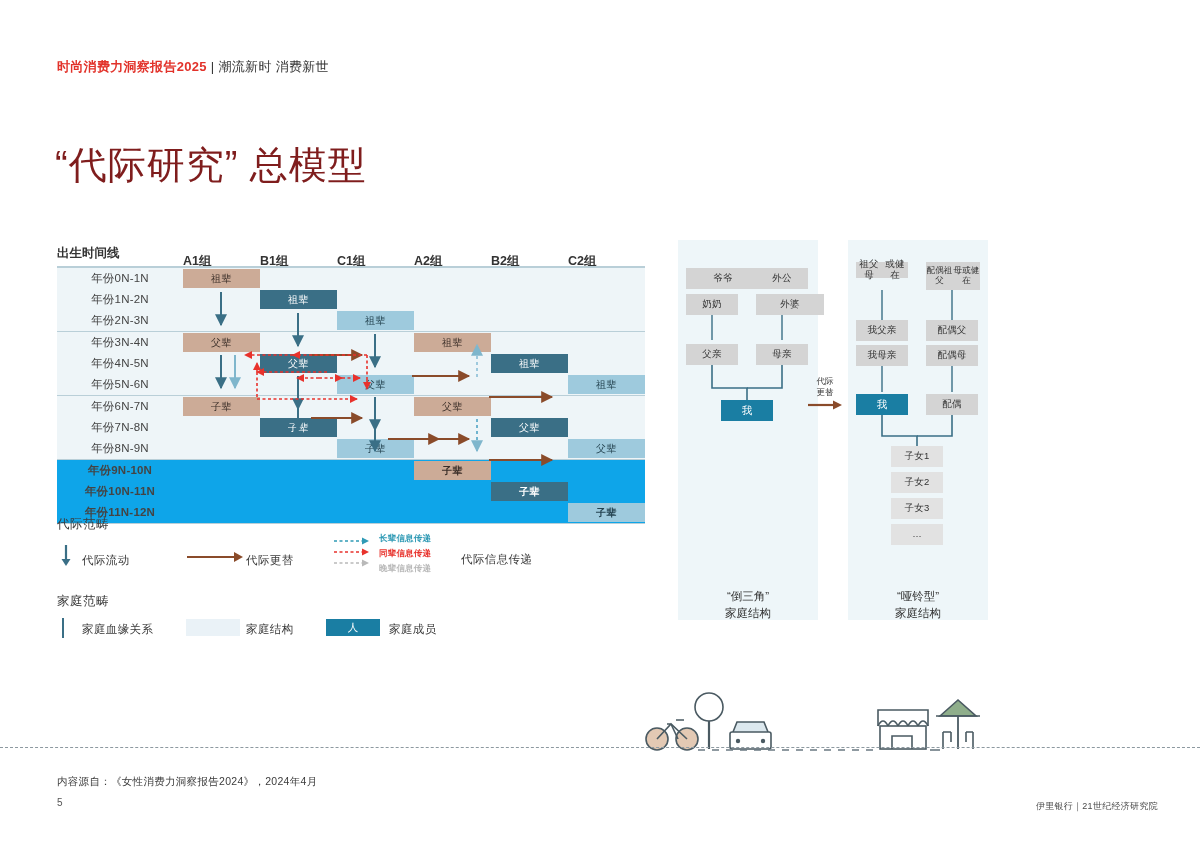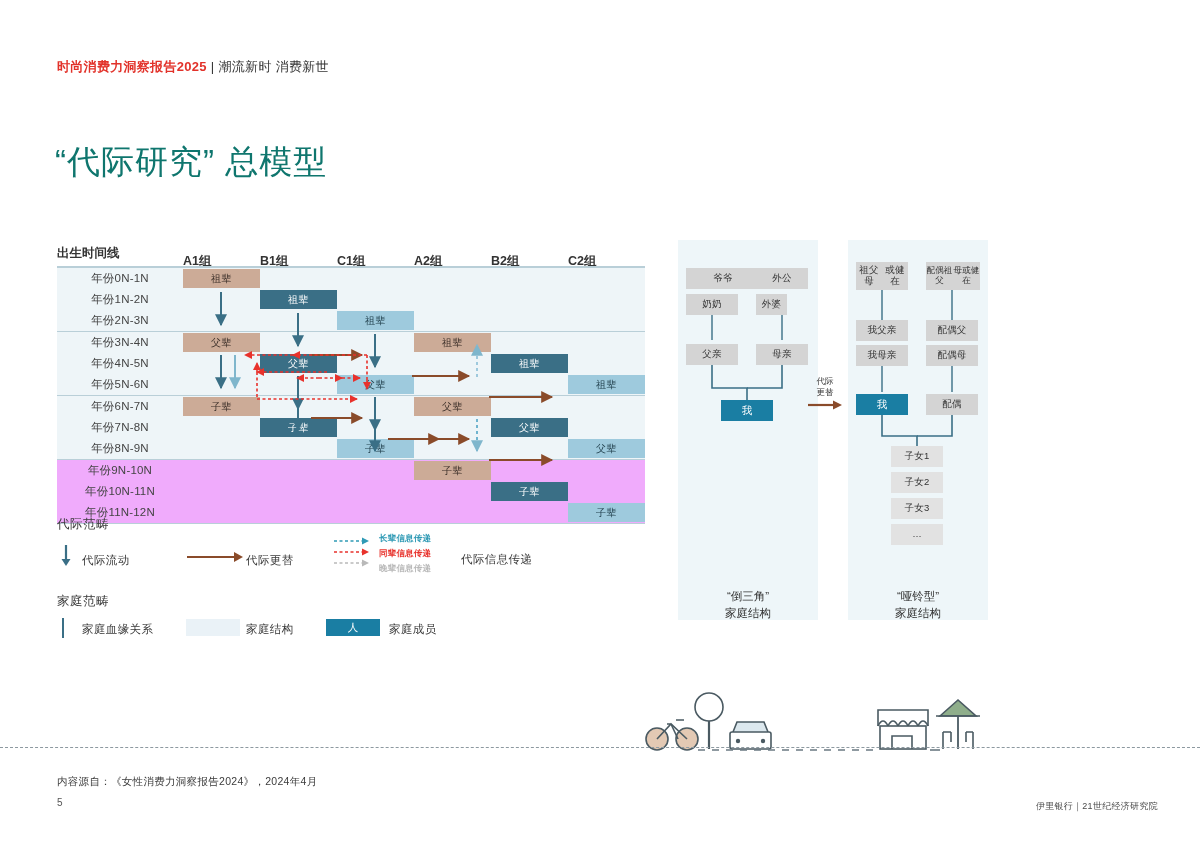--- a/index.html
+++ b/index.html
@@ -12,33 +12,33 @@
     overflow:hidden;
   }
   .page{position:absolute;inset:0;border-radius:22px;}
 
   
   .hdr{position:absolute;left:57px;top:58px;font-size:13px;letter-spacing:.3px;white-space:nowrap;}
   .hdr .red{color:#e2322a;font-weight:bold;}
   .hdr .bar{color:#333;margin:0 4px;}
   .hdr .dark{color:#333;}
 
-  .title{position:absolute;left:55px;top:140px;font-size:33px;color:#0f766e;letter-spacing:1px;white-space:nowrap;}
+  .title{position:absolute;left:55px;top:140px;font-size:38px;color:#7f1d1d;letter-spacing:1px;white-space:nowrap;}
 
   
   .tbl{position:absolute;left:57px;top:240px;width:588px;}
   .thead{display:flex;height:26px;align-items:center;}
   .thead .c{font-size:12.5px;font-weight:bold;color:#333;text-align:left;}
   .col0{width:126px;}
   .colg{width:77px;margin-top:16px;}
 
   .grid{position:relative;border-top:1.4px solid #b9cfd8;border-bottom:1.4px solid #b9cfd8;}
   .row{display:flex;height:21px;position:relative;}
   .row.band{background:#eef5f8;}
-  .row.plain{background:#f0abfc;}
+  .row.plain{background:#0ea5e9;font-weight:bold;}
   .row.sep{border-top:1.4px solid #b9cfd8;}
   .rlab{width:126px;font-size:11.5px;color:#444;display:flex;align-items:center;justify-content:center;letter-spacing:.2px;}
   .cell{width:77px;position:relative;}
   .chip{position:absolute;left:0;right:0;top:1px;bottom:1px;display:flex;align-items:center;justify-content:center;font-size:10px;letter-spacing:.5px;}
   .chip.a{background:#ccab97;color:#3a2e28;}
   .chip.b{background:#3a6f86;color:#ffffff;}
   .chip.c{background:#9ecadd;color:#23424f;}
 
   
   .vdiv{position:absolute;top:0;bottom:0;left:403px;width:1.2px;background:#9fb9c4;}
@@ -335,21 +335,21 @@
   <div class="panel" style="left:678px;top:240px;width:140px;height:380px;">
     <svg style="position:absolute;left:0;top:0;" width="140" height="380">
       <path d="M34,75 L34,100" stroke="#3a6f86" stroke-width="1.4" fill="none"></path>
       <path d="M104,75 L104,100" stroke="#3a6f86" stroke-width="1.4" fill="none"></path>
       <path d="M34,125 L34,148 L69,148 L69,160" stroke="#3a6f86" stroke-width="1.6" fill="none"></path>
       <path d="M104,125 L104,148 L69,148" stroke="#3a6f86" stroke-width="1.6" fill="none"></path>
     </svg>
     <div class="pbox" style="left:8px;top:28px;width:74px;height:21px;">爷爷</div>
     <div class="pbox" style="left:78px;top:28px;width:52px;height:21px;">外公</div>
     <div class="pbox" style="left:8px;top:54px;width:52px;height:21px;">奶奶</div>
-    <div class="pbox" style="left:78px;top:54px;width:31px;height:21px;">外婆</div>
+    <div class="pbox" style="left:78px;top:54px;width:68px;height:21px;">外婆</div>
     <div class="pbox" style="left:8px;top:104px;width:52px;height:21px;">父亲</div>
     <div class="pbox" style="left:78px;top:104px;width:52px;height:21px;">母亲</div>
     <div class="pbox me" style="left:43px;top:160px;width:52px;height:21px;">我</div>
   </div>
   <div class="pcap" style="left:688px;top:588px;">
     <div>“倒三角”</div>
     <div>家庭结构</div>
   </div>
 
   <div class="mid-lab" style="left:808px;top:376px;">
@@ -363,21 +363,21 @@
 
   <div class="panel" style="left:848px;top:240px;width:140px;height:380px;">
     <svg style="position:absolute;left:0;top:0;" width="140" height="380">
       <path d="M34,50 L34,80" stroke="#3a6f86" stroke-width="1.4" fill="none"></path>
       <path d="M104,50 L104,80" stroke="#3a6f86" stroke-width="1.4" fill="none"></path>
       <path d="M34,126 L34,152" stroke="#3a6f86" stroke-width="1.4" fill="none"></path>
       <path d="M104,126 L104,152" stroke="#3a6f86" stroke-width="1.4" fill="none"></path>
       <path d="M34,175 L34,196 L69,196 L69,206" stroke="#3a6f86" stroke-width="1.6" fill="none"></path>
       <path d="M104,175 L104,196 L69,196" stroke="#3a6f86" stroke-width="1.6" fill="none"></path>
     </svg>
-    <div class="pbox" style="left:8px;top:22px;width:52px;height:28px;">
+    <div class="pbox" style="left:8px;top:22px;width:52px;height:16px;">
       <span>祖父母</span>
         <br>
       <span>或健在</span>
     </div>
     <div class="pbox" style="left:78px;top:22px;width:54px;height:28px;font-size:8.5px;">
       <span>配偶祖父</span>
         <br>
       <span>母或健在</span>
     </div>
     <div class="pbox" style="left:8px;top:80px;width:52px;height:21px;">我父亲</div>

